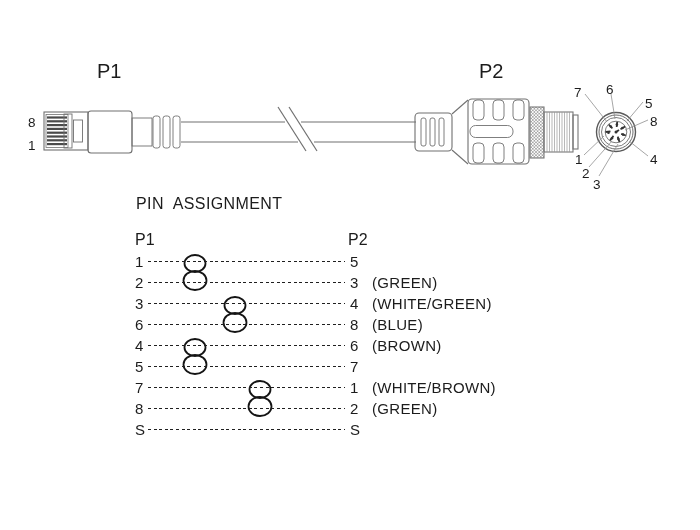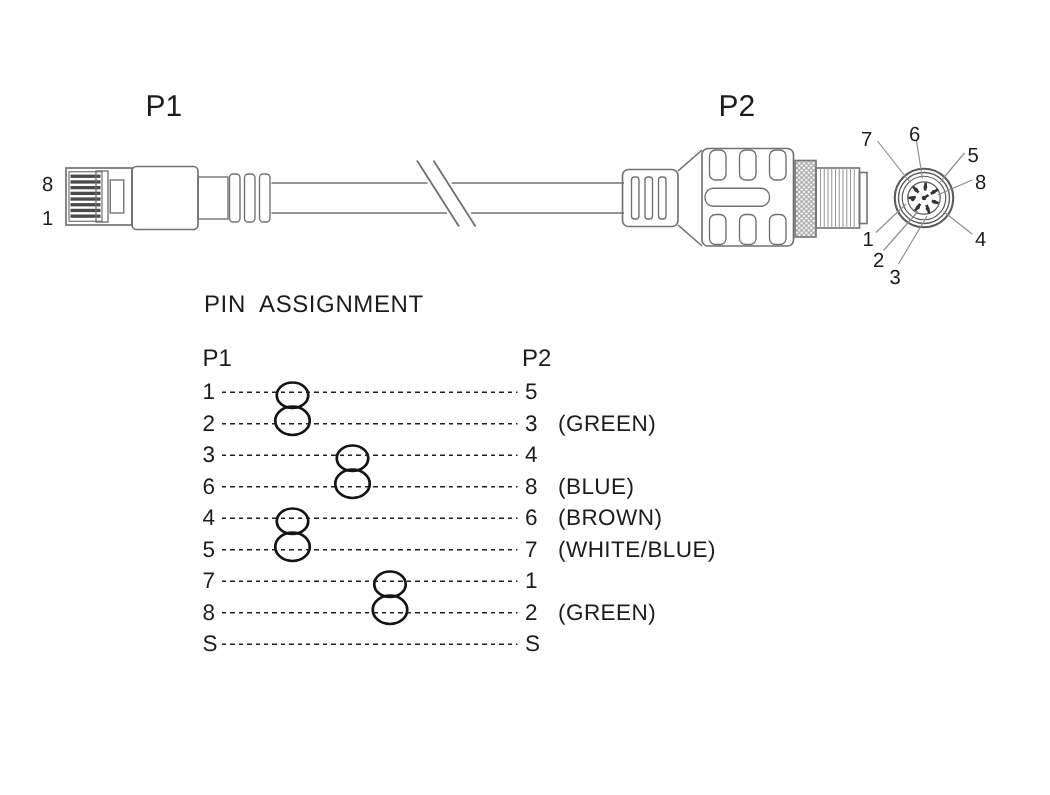--- a/index.html
+++ b/index.html
@@ -183,43 +183,44 @@
     <div class="prow">
       <span class="pl">2</span>
       <div class="dashline"></div>
       <span class="pr">3</span>
       <span class="wcolor">(GREEN)</span>
     </div>
     <div class="prow">
       <span class="pl">3</span>
       <div class="dashline"></div>
       <span class="pr">4</span>
+      <span class="wcolor">(WHITE/GREEN)</span>
     </div>
     <div class="prow">
       <span class="pl">6</span>
       <div class="dashline"></div>
       <span class="pr">8</span>
       <span class="wcolor">(BLUE)</span>
     </div>
     <div class="prow">
       <span class="pl">4</span>
       <div class="dashline"></div>
       <span class="pr">6</span>
       <span class="wcolor">(BROWN)</span>
     </div>
     <div class="prow">
       <span class="pl">5</span>
       <div class="dashline"></div>
       <span class="pr">7</span>
-      <span class="wcolor">(WHITE/BLUE)</span>
     </div>
     <div class="prow">
       <span class="pl">7</span>
       <div class="dashline"></div>
       <span class="pr">1</span>
+      <span class="wcolor">(WHITE/BROWN)</span>
     </div>
     <div class="prow">
       <span class="pl">8</span>
       <div class="dashline"></div>
       <span class="pr">2</span>
       <span class="wcolor">(GREEN)</span>
     </div>
     <div class="prow">
       <span class="pl">S</span>
       <div class="dashline"></div>

